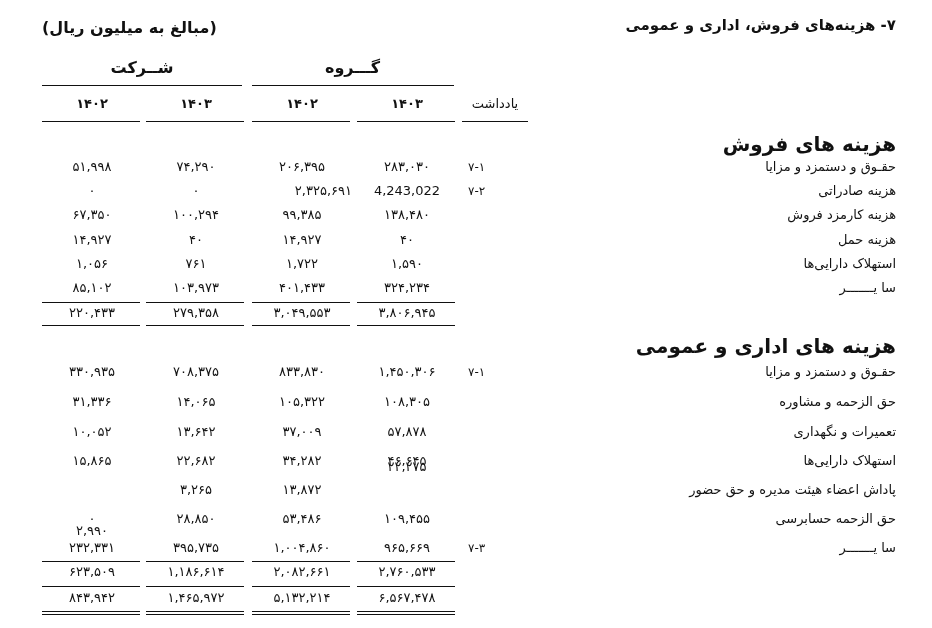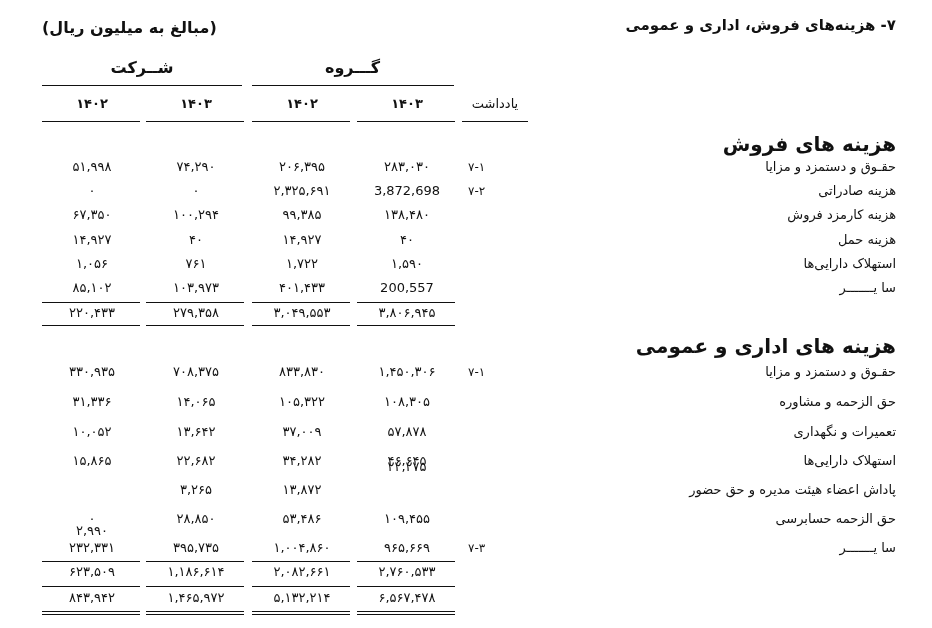--- a/index.html
+++ b/index.html
@@ -46,22 +46,22 @@
     <div class="lbl" style="top:159px;">حقـوق و دستمزد و مزایا</div>
     <div class="note" style="top:160px;">۷-۱</div>
     <div class="cell" style="left:357px;top:159px;">۲۸۳,۰۳۰</div>
     <div class="cell" style="left:252px;top:159px;">۲۰۶,۳۹۵</div>
     <div class="cell" style="left:146px;top:159px;">۷۴,۲۹۰</div>
     <div class="cell" style="left:42px;top:159px;">۵۱,۹۹۸</div>
   </div>
   <div>
     <div class="lbl" style="top:183px;">هزینه صادراتی</div>
     <div class="note" style="top:184px;">۷-۲</div>
-    <div class="cell" style="left:357px;top:183px;">3,872,698</div>
-    <div class="cell" style="left:252px;top:183px;">۲,۳۲۵,۶۹۱</div>
+    <div class="cell" style="left:357px;top:183px;">4,243,022</div>
+    <div class="cell" style="left:252px;top:183px;text-align:right;">۲,۳۲۵,۶۹۱</div>
     <div class="cell" style="left:146px;top:183px;">۰</div>
     <div class="cell" style="left:42px;top:183px;">۰</div>
   </div>
   <div>
     <div class="lbl" style="top:207px;">هزینه کارمزد فروش</div>
     <div class="cell" style="left:357px;top:207px;">۱۳۸,۴۸۰</div>
     <div class="cell" style="left:252px;top:207px;">۹۹,۳۸۵</div>
     <div class="cell" style="left:146px;top:207px;">۱۰۰,۲۹۴</div>
     <div class="cell" style="left:42px;top:207px;">۶۷,۳۵۰</div>
   </div>
@@ -74,21 +74,21 @@
   </div>
   <div>
     <div class="lbl" style="top:256px;">استهلاک دارایی‌ها</div>
     <div class="cell" style="left:357px;top:256px;">۱,۵۹۰</div>
     <div class="cell" style="left:252px;top:256px;">۱,۷۲۲</div>
     <div class="cell" style="left:146px;top:256px;">۷۶۱</div>
     <div class="cell" style="left:42px;top:256px;">۱,۰۵۶</div>
   </div>
   <div>
     <div class="lbl" style="top:280px;">سا یـــــــر</div>
-    <div class="cell" style="left:357px;top:280px;">200,557</div>
+    <div class="cell" style="left:357px;top:280px;">۳۲۴,۲۳۴</div>
     <div class="cell" style="left:252px;top:280px;">۴۰۱,۴۳۳</div>
     <div class="cell" style="left:146px;top:280px;">۱۰۳,۹۷۳</div>
     <div class="cell" style="left:42px;top:280px;">۸۵,۱۰۲</div>
   </div>
 
   <div class="hline" style="left:357px;top:302px;width:98px;"></div>
   <div class="hline" style="left:252px;top:302px;width:98px;"></div>
   <div class="hline" style="left:146px;top:302px;width:98px;"></div>
   <div class="hline" style="left:42px;top:302px;width:98px;"></div>
   <div>

